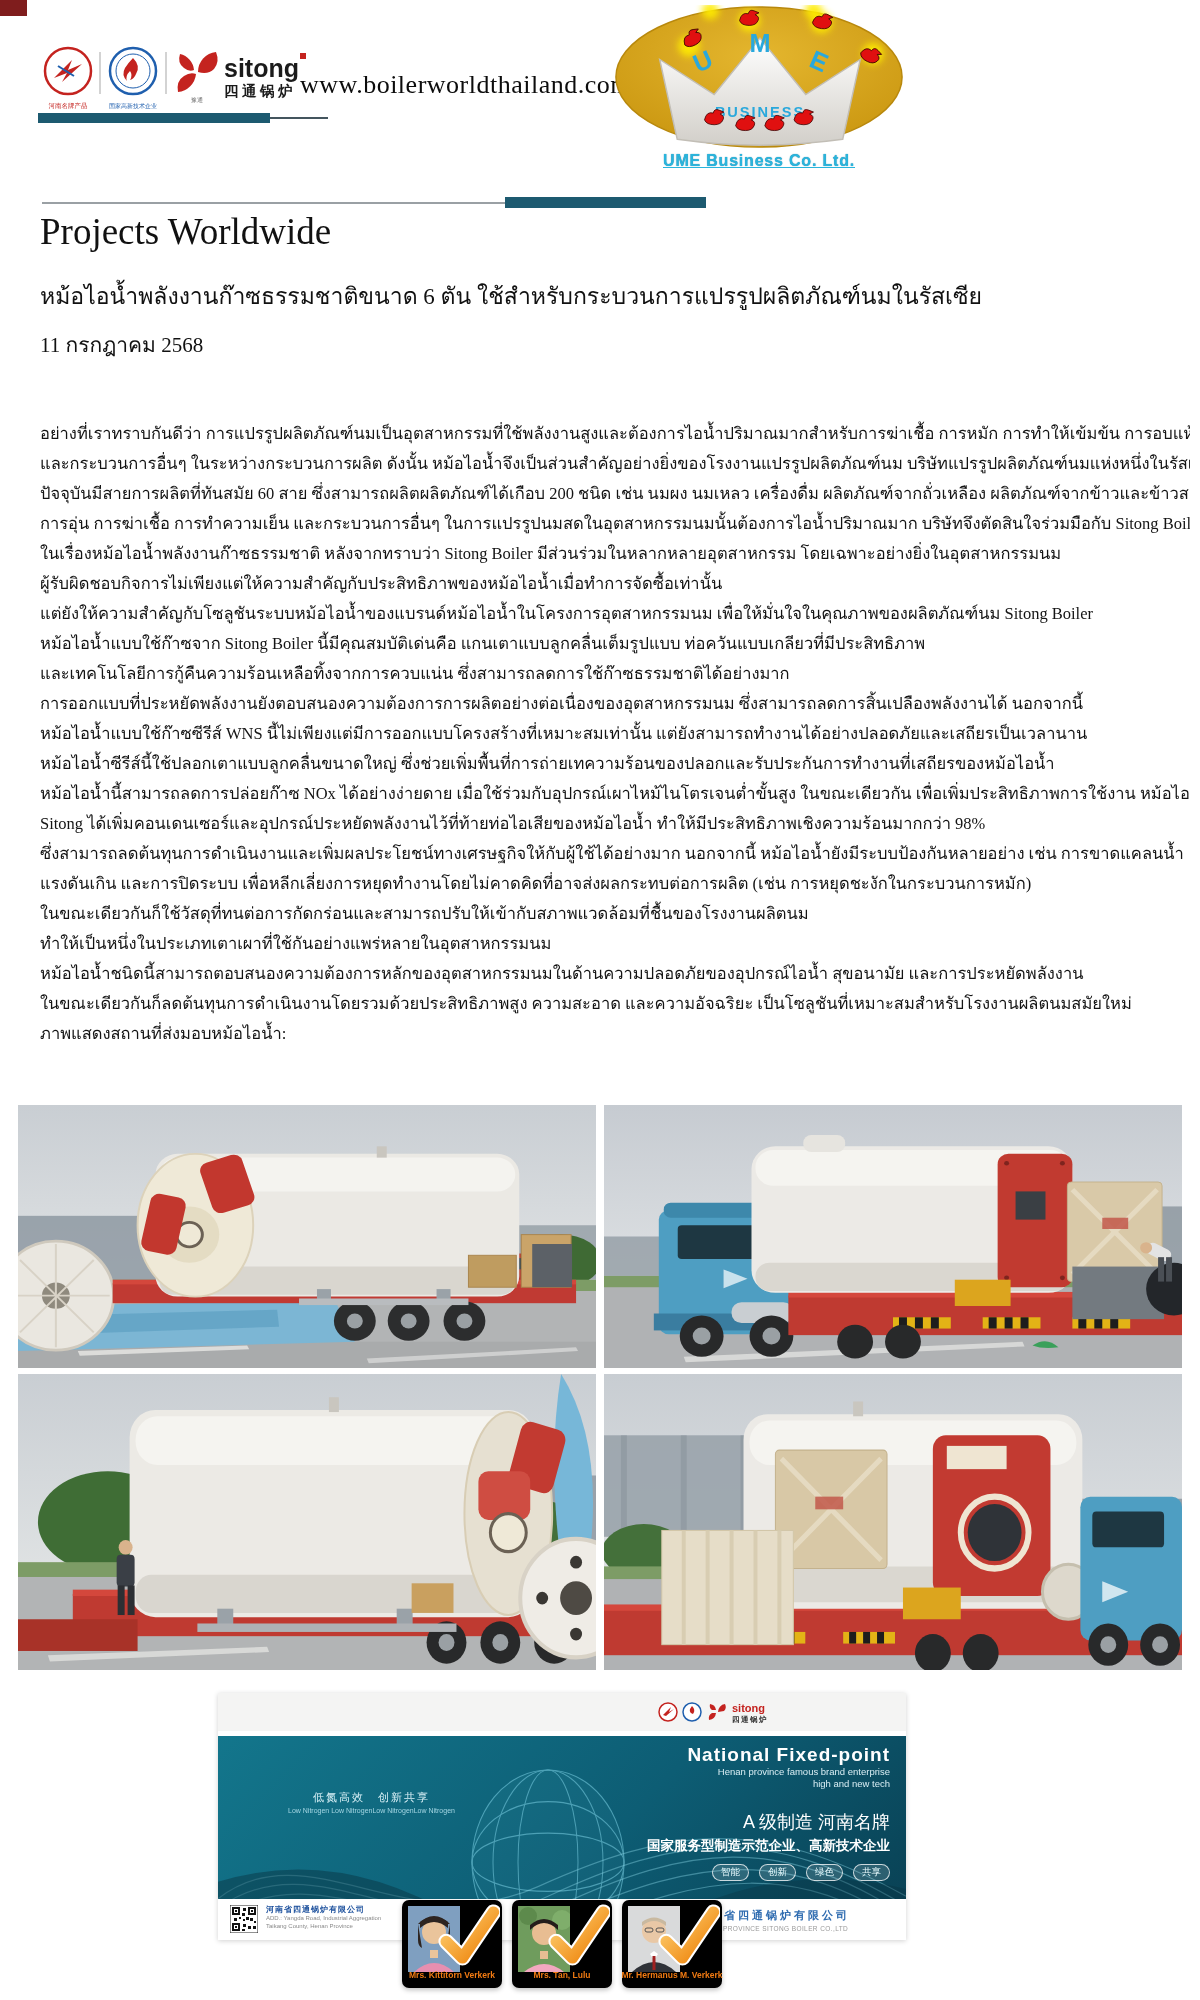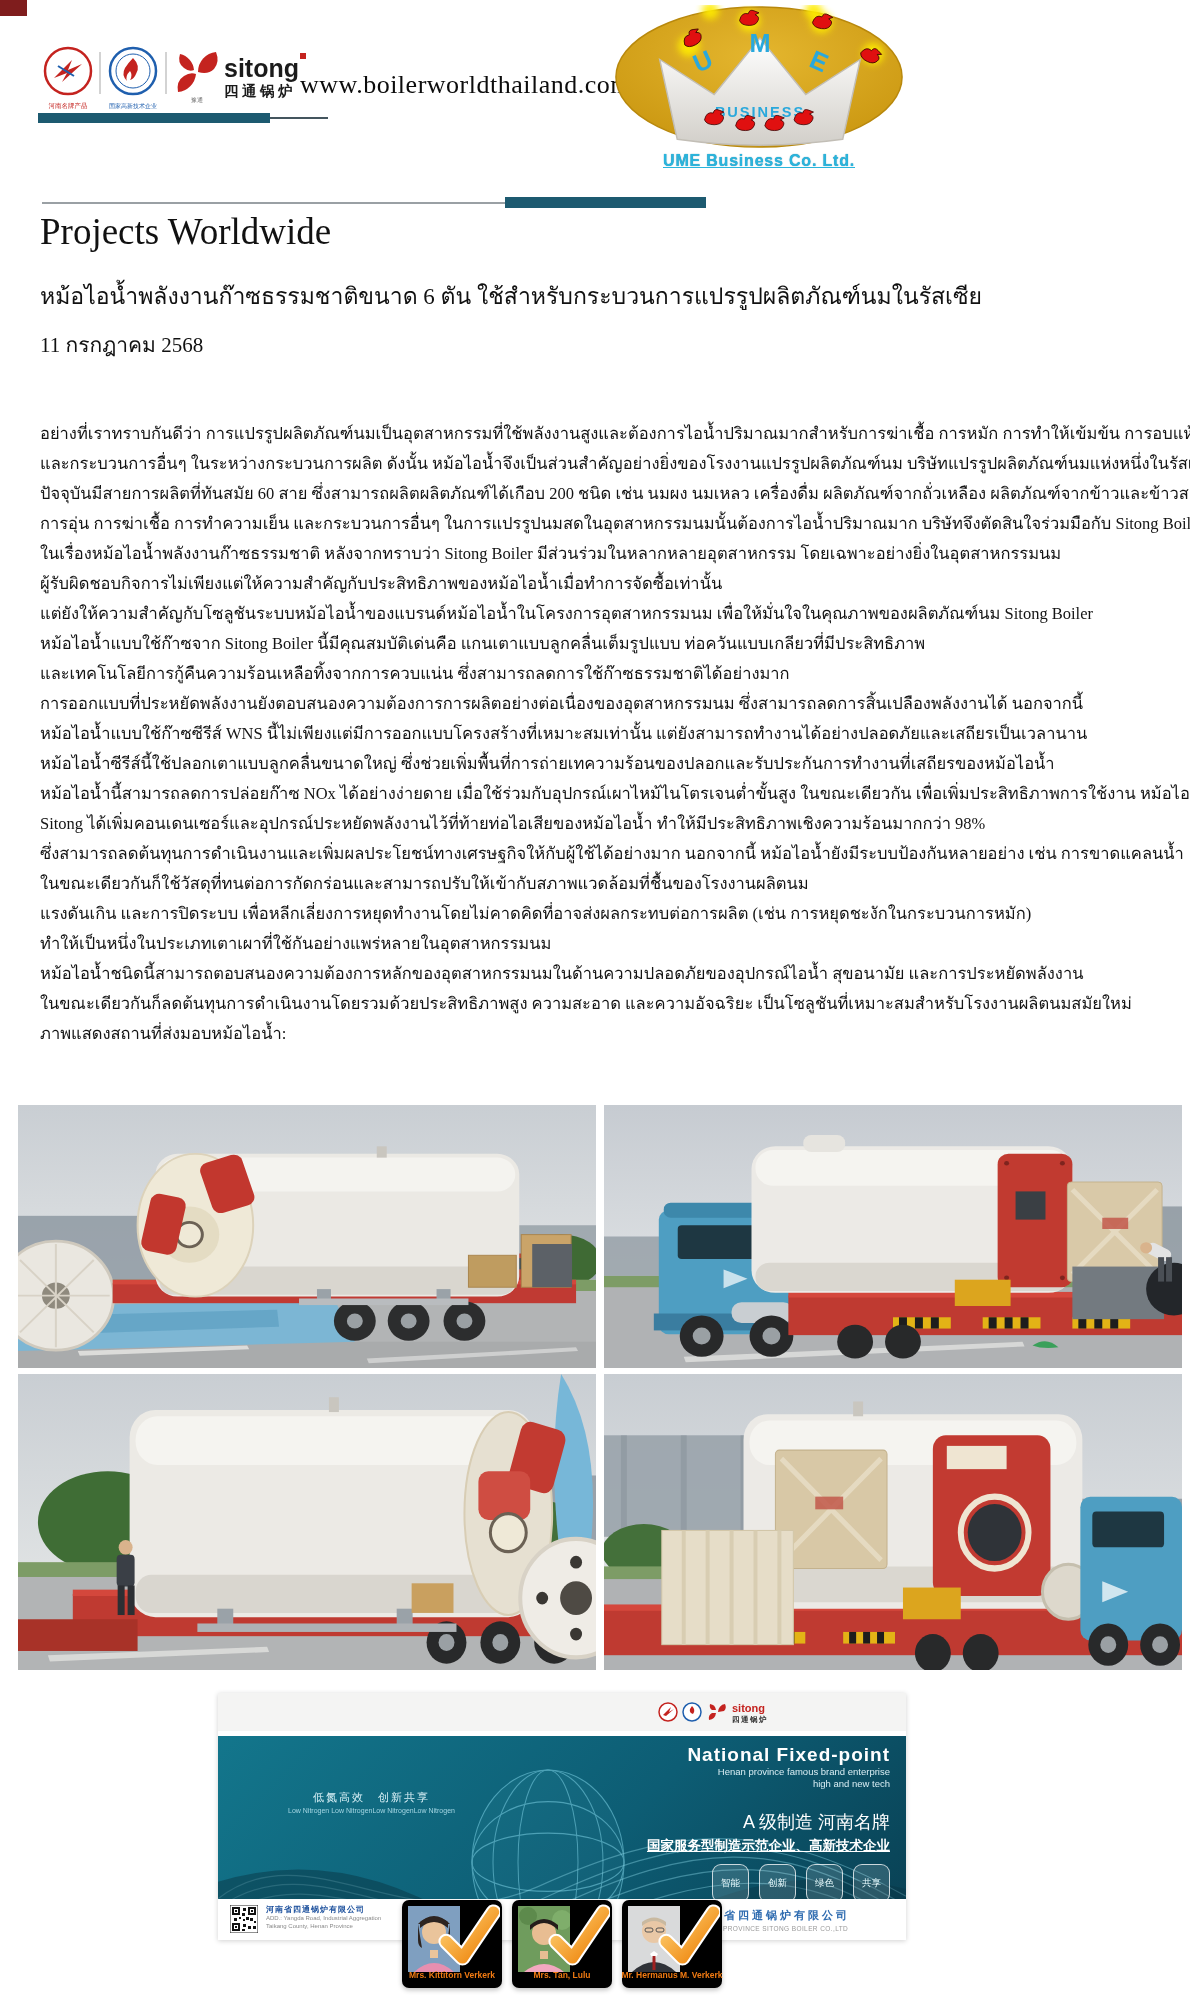--- a/index.html
+++ b/index.html
@@ -40,24 +40,24 @@
           box-shadow:0 1px 5px rgba(0,0,0,.18);}
   .banner-top{position:absolute;left:0;top:0;width:688px;height:38px;background:#f4f4f3;}
   .banner-logos{position:absolute;right:70px;top:6px;height:26px;}
   .banner-main{position:absolute;left:0;top:43px;width:688px;height:204px;
                background:linear-gradient(135deg,#13768c 0%,#0d5d74 55%,#093f52 100%);overflow:hidden;}
   .banner-main svg{position:absolute;left:0;top:0;width:100%;height:100%;}
   .bm-right{position:absolute;right:16px;top:8px;text-align:right;color:#fff;}
   .bm-headline{font-size:19px;font-weight:bold;letter-spacing:1px;}
   .bm-sub{font-size:9.5px;color:#d9eef4;line-height:12px;}
   .bm-cn1{font-size:18px;font-weight:normal;margin-top:20px;}
-  .bm-cn2{font-size:13.5px;font-weight:bold;margin-top:3px;text-decoration:underline;}
+  .bm-cn2{font-size:13.5px;font-weight:bold;margin-top:3px;}
   .bm-badges{margin-top:9px;display:flex;justify-content:flex-end;gap:10px;}
   .badge{font-size:9.5px;color:#eafcff;border:1px solid rgba(255,255,255,.75);
-         border-radius:9px;padding:12px 8px;background:rgba(255,255,255,.14);}
+         border-radius:9px;padding:1px 8px;background:rgba(255,255,255,.14);}
   .bm-left{position:absolute;left:70px;top:54px;text-align:center;}
   .bm-left .cn{font-size:11px;color:#d8f0f6;letter-spacing:2px;}
   .bm-left .en{font-size:7px;color:#a4d6e3;margin-top:2px;}
   .banner-bottom{position:absolute;left:0;top:206px;width:688px;height:41px;background:#fff;}
   .qr{position:absolute;left:12px;top:6px;width:28px;height:28px;}
   .bb-left{position:absolute;left:48px;top:5px;}
   .bb-left .cn{font-size:8px;font-weight:bold;color:#1b4f9c;letter-spacing:1px;}
   .bb-left .tiny{font-size:6px;color:#8a8a8a;line-height:7.5px;}
   .bb-right{position:absolute;left:478px;top:9px;}
   .bb-right .cn{font-size:11px;color:#2f6cb0;letter-spacing:3px;font-weight:bold;}
@@ -188,22 +188,22 @@
     <div class="ln">ผู้รับผิดชอบกิจการไม่เพียงแต่ให้ความสำคัญกับประสิทธิภาพของหม้อไอน้ำเมื่อทำการจัดซื้อเท่านั้น</div>
     <div class="ln">แต่ยังให้ความสำคัญกับโซลูชันระบบหม้อไอน้ำของแบรนด์หม้อไอน้ำในโครงการอุตสาหกรรมนม เพื่อให้มั่นใจในคุณภาพของผลิตภัณฑ์นม Sitong Boiler</div>
     <div class="ln">หม้อไอน้ำแบบใช้ก๊าซจาก Sitong Boiler นี้มีคุณสมบัติเด่นคือ แกนเตาแบบลูกคลื่นเต็มรูปแบบ ท่อควันแบบเกลียวที่มีประสิทธิภาพ</div>
     <div class="ln">และเทคโนโลยีการกู้คืนความร้อนเหลือทิ้งจากการควบแน่น ซึ่งสามารถลดการใช้ก๊าซธรรมชาติได้อย่างมาก</div>
     <div class="ln">การออกแบบที่ประหยัดพลังงานยังตอบสนองความต้องการการผลิตอย่างต่อเนื่องของอุตสาหกรรมนม ซึ่งสามารถลดการสิ้นเปลืองพลังงานได้ นอกจากนี้</div>
     <div class="ln">หม้อไอน้ำแบบใช้ก๊าซซีรีส์ WNS นี้ไม่เพียงแต่มีการออกแบบโครงสร้างที่เหมาะสมเท่านั้น แต่ยังสามารถทำงานได้อย่างปลอดภัยและเสถียรเป็นเวลานาน</div>
     <div class="ln">หม้อไอน้ำซีรีส์นี้ใช้ปลอกเตาแบบลูกคลื่นขนาดใหญ่ ซึ่งช่วยเพิ่มพื้นที่การถ่ายเทความร้อนของปลอกและรับประกันการทำงานที่เสถียรของหม้อไอน้ำ</div>
     <div class="ln">หม้อไอน้ำนี้สามารถลดการปล่อยก๊าซ NOx ได้อย่างง่ายดาย เมื่อใช้ร่วมกับอุปกรณ์เผาไหม้ไนโตรเจนต่ำขั้นสูง ในขณะเดียวกัน เพื่อเพิ่มประสิทธิภาพการใช้งาน หม้อไอน้ำ</div>
     <div class="ln">Sitong ได้เพิ่มคอนเดนเซอร์และอุปกรณ์ประหยัดพลังงานไว้ที่ท้ายท่อไอเสียของหม้อไอน้ำ ทำให้มีประสิทธิภาพเชิงความร้อนมากกว่า 98%</div>
     <div class="ln">ซึ่งสามารถลดต้นทุนการดำเนินงานและเพิ่มผลประโยชน์ทางเศรษฐกิจให้กับผู้ใช้ได้อย่างมาก นอกจากนี้ หม้อไอน้ำยังมีระบบป้องกันหลายอย่าง เช่น การขาดแคลนน้ำ</div>
+    <div class="ln">แรงดันเกิน และการปิดระบบ เพื่อหลีกเลี่ยงการหยุดทำงานโดยไม่คาดคิดที่อาจส่งผลกระทบต่อการผลิต (เช่น การหยุดชะงักในกระบวนการหมัก)</div>
     <div class="ln">ในขณะเดียวกันก็ใช้วัสดุที่ทนต่อการกัดกร่อนและสามารถปรับให้เข้ากับสภาพแวดล้อมที่ชื้นของโรงงานผลิตนม</div>
-    <div class="ln">แรงดันเกิน และการปิดระบบ เพื่อหลีกเลี่ยงการหยุดทำงานโดยไม่คาดคิดที่อาจส่งผลกระทบต่อการผลิต (เช่น การหยุดชะงักในกระบวนการหมัก)</div>
     <div class="ln">ทำให้เป็นหนึ่งในประเภทเตาเผาที่ใช้กันอย่างแพร่หลายในอุตสาหกรรมนม</div>
     <div class="ln">หม้อไอน้ำชนิดนี้สามารถตอบสนองความต้องการหลักของอุตสาหกรรมนมในด้านความปลอดภัยของอุปกรณ์ไอน้ำ สุขอนามัย และการประหยัดพลังงาน</div>
     <div class="ln">ในขณะเดียวกันก็ลดต้นทุนการดำเนินงานโดยรวมด้วยประสิทธิภาพสูง ความสะอาด และความอัจฉริยะ เป็นโซลูชันที่เหมาะสมสำหรับโรงงานผลิตนมสมัยใหม่</div>
     <div class="ln">ภาพแสดงสถานที่ส่งมอบหม้อไอน้ำ:</div>
   </div>
 
   <div class="abs photo ph1">
     <svg viewBox="0 0 580 280" preserveAspectRatio="none">
       <defs>
           <linearGradient id="sk1" x1="0" y1="0" x2="0" y2="1">

